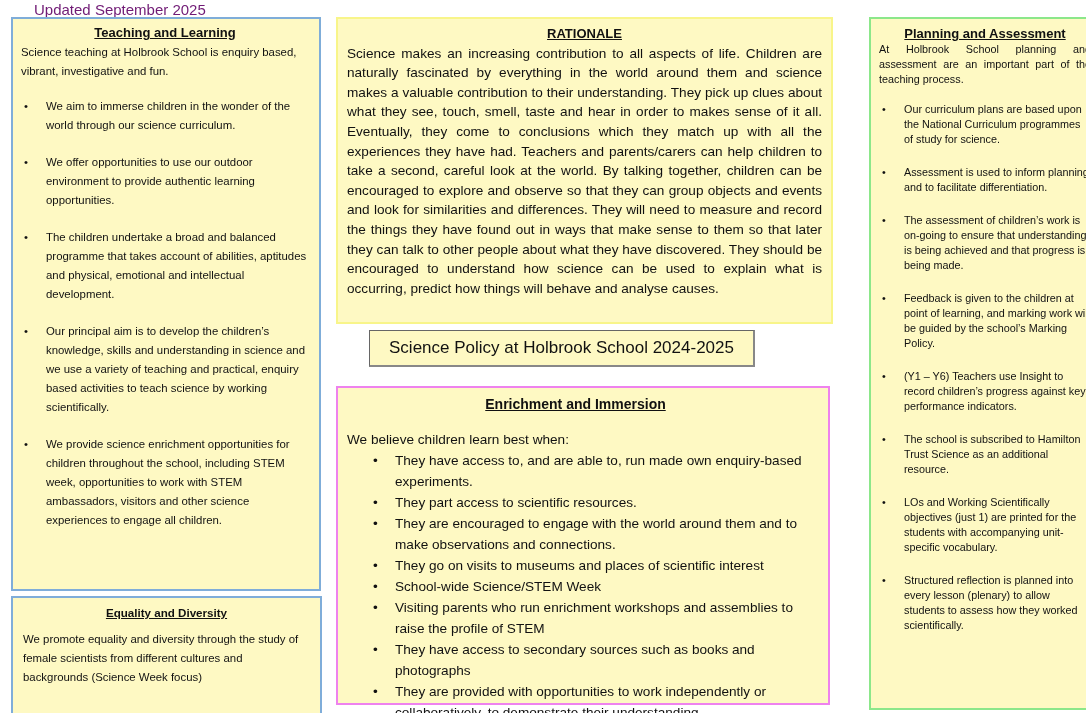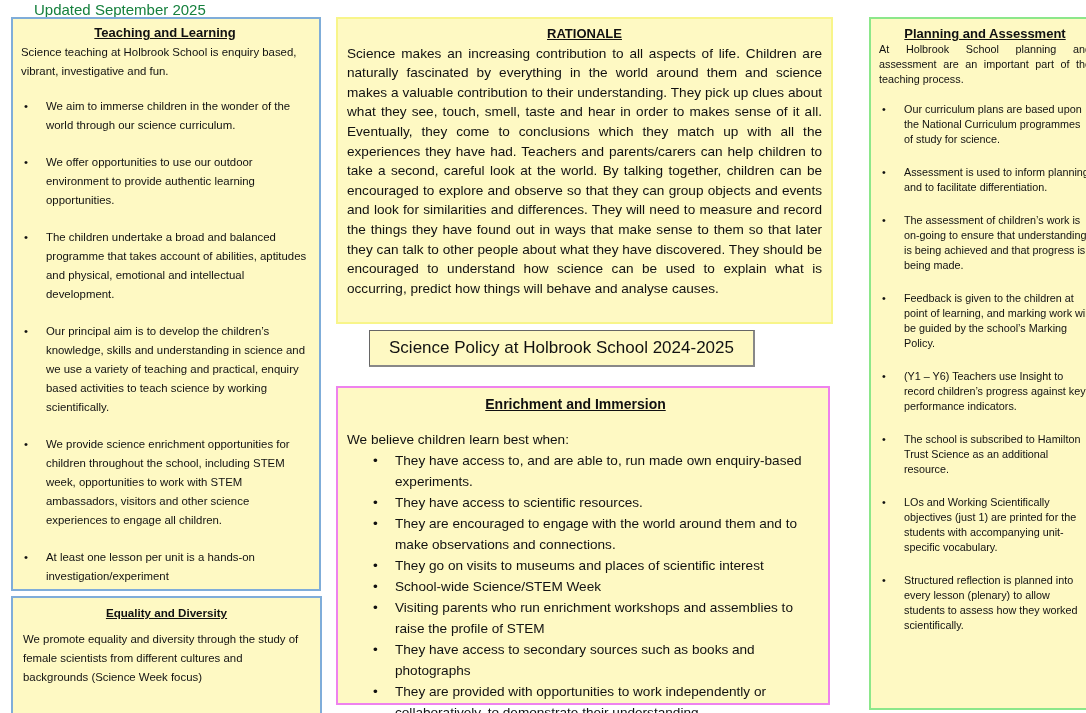--- a/index.html
+++ b/index.html
@@ -1,18 +1,18 @@
 <!DOCTYPE html>
 <html><head>
 <meta charset="utf-8">
 <style>
   html, body { margin:0; padding:0; background:#ffffff; }
   body { width:1086px; height:713px; position:relative; overflow:hidden;
          font-family:"Liberation Sans", "DejaVu Sans", sans-serif; color:#111; }
-  .updated { position:absolute; left:34px; top:1px; font-size:15px; color:#15803d; }
+  .updated { position:absolute; left:34px; top:1px; font-size:15px; color:#701a75; }
   .box { position:absolute; background:#fef9c3; box-sizing:border-box; }
   .box-blue { border:2px solid #7fadd9; }
   .box-yellow { border:2px solid #f8f58a; }
   .box-green { border:2px solid #8ce78a; }
   .box-pink { border:2px solid #ee82ee; }
   .box-grey { border:1px solid #666; border-right:2px solid #888; border-bottom:2px solid #888; }
   .heading { font-weight:bold; text-decoration:underline; text-align:center; }
   ul { margin:0; padding:0; list-style:none; }
   li { position:relative; }
   li::before { content:"\2022"; position:absolute; left:-24px; top:0; }
@@ -58,42 +58,41 @@
 
 <div id="tl" class="box box-blue">
   <div class="heading">Teaching and Learning</div>
   <div class="intro">Science teaching at Holbrook School is enquiry based, vibrant, investigative and fun.</div>
   <ul>
     <li>We aim to immerse children in the wonder of the world through our science curriculum.</li>
     <li>We offer opportunities to use our outdoor environment to provide authentic learning opportunities.</li>
     <li>The children undertake a broad and balanced programme that takes account of abilities, aptitudes and physical, emotional and intellectual development.</li>
     <li>Our principal aim is to develop the children’s knowledge, skills and understanding in science and we use a variety of teaching and practical, enquiry based activities to teach science by working scientifically.</li>
     <li>We provide science enrichment opportunities for children throughout the school, including STEM week, opportunities to work with STEM ambassadors, visitors and other science experiences to engage all children.</li>
-    <li>At least one lesson per unit is a hands-on investigation/experiment</li>
   </ul>
 </div>
 
 <div id="eq" class="box box-blue">
   <div class="heading">Equality and Diversity</div>
   <div>We promote equality and diversity through the study of female scientists from different cultures and backgrounds (Science Week focus)</div>
 </div>
 
 <div id="rat" class="box box-yellow">
   <div class="heading">RATIONALE</div>
   <div class="body">Science makes an increasing contribution to all aspects of life. Children are naturally fascinated by everything in the world around them and science makes a valuable contribution to their understanding. They pick up clues about what they see, touch, smell, taste and hear in order to makes sense of it all. Eventually, they come to conclusions which they match up with all the experiences they have had. Teachers and parents/carers can help children to take a second, careful look at the world. By talking together, children can be encouraged to explore and observe so that they can group objects and events and look for similarities and differences. They will need to measure and record the things they have found out in ways that make sense to them so that later they can talk to other people about what they have discovered. They should be encouraged to understand how science can be used to explain what is occurring, predict how things will behave and analyse causes.</div>
 </div>
 
 <div id="title" class="box box-grey">Science Policy at Holbrook School 2024-2025</div>
 
 <div id="en" class="box box-pink">
   <div class="heading">Enrichment and Immersion</div>
   <div>We believe children learn best when:</div>
   <ul>
     <li>They have access to, and are able to, run made own enquiry-based experiments.</li>
-    <li>They have access to scientific resources.</li>
+    <li>They part access to scientific resources.</li>
     <li>They are encouraged to engage with the world around them and to make observations and connections.</li>
     <li>They go on visits to museums and places of scientific interest</li>
     <li>School-wide Science/STEM Week</li>
     <li>Visiting parents who run enrichment workshops and assemblies to raise the profile of STEM</li>
     <li>They have access to secondary sources such as books and photographs</li>
     <li>They are provided with opportunities to work independently or collaboratively, to demonstrate their understanding.</li>
   </ul>
 </div>
 
 <div id="pa" class="box box-green">

